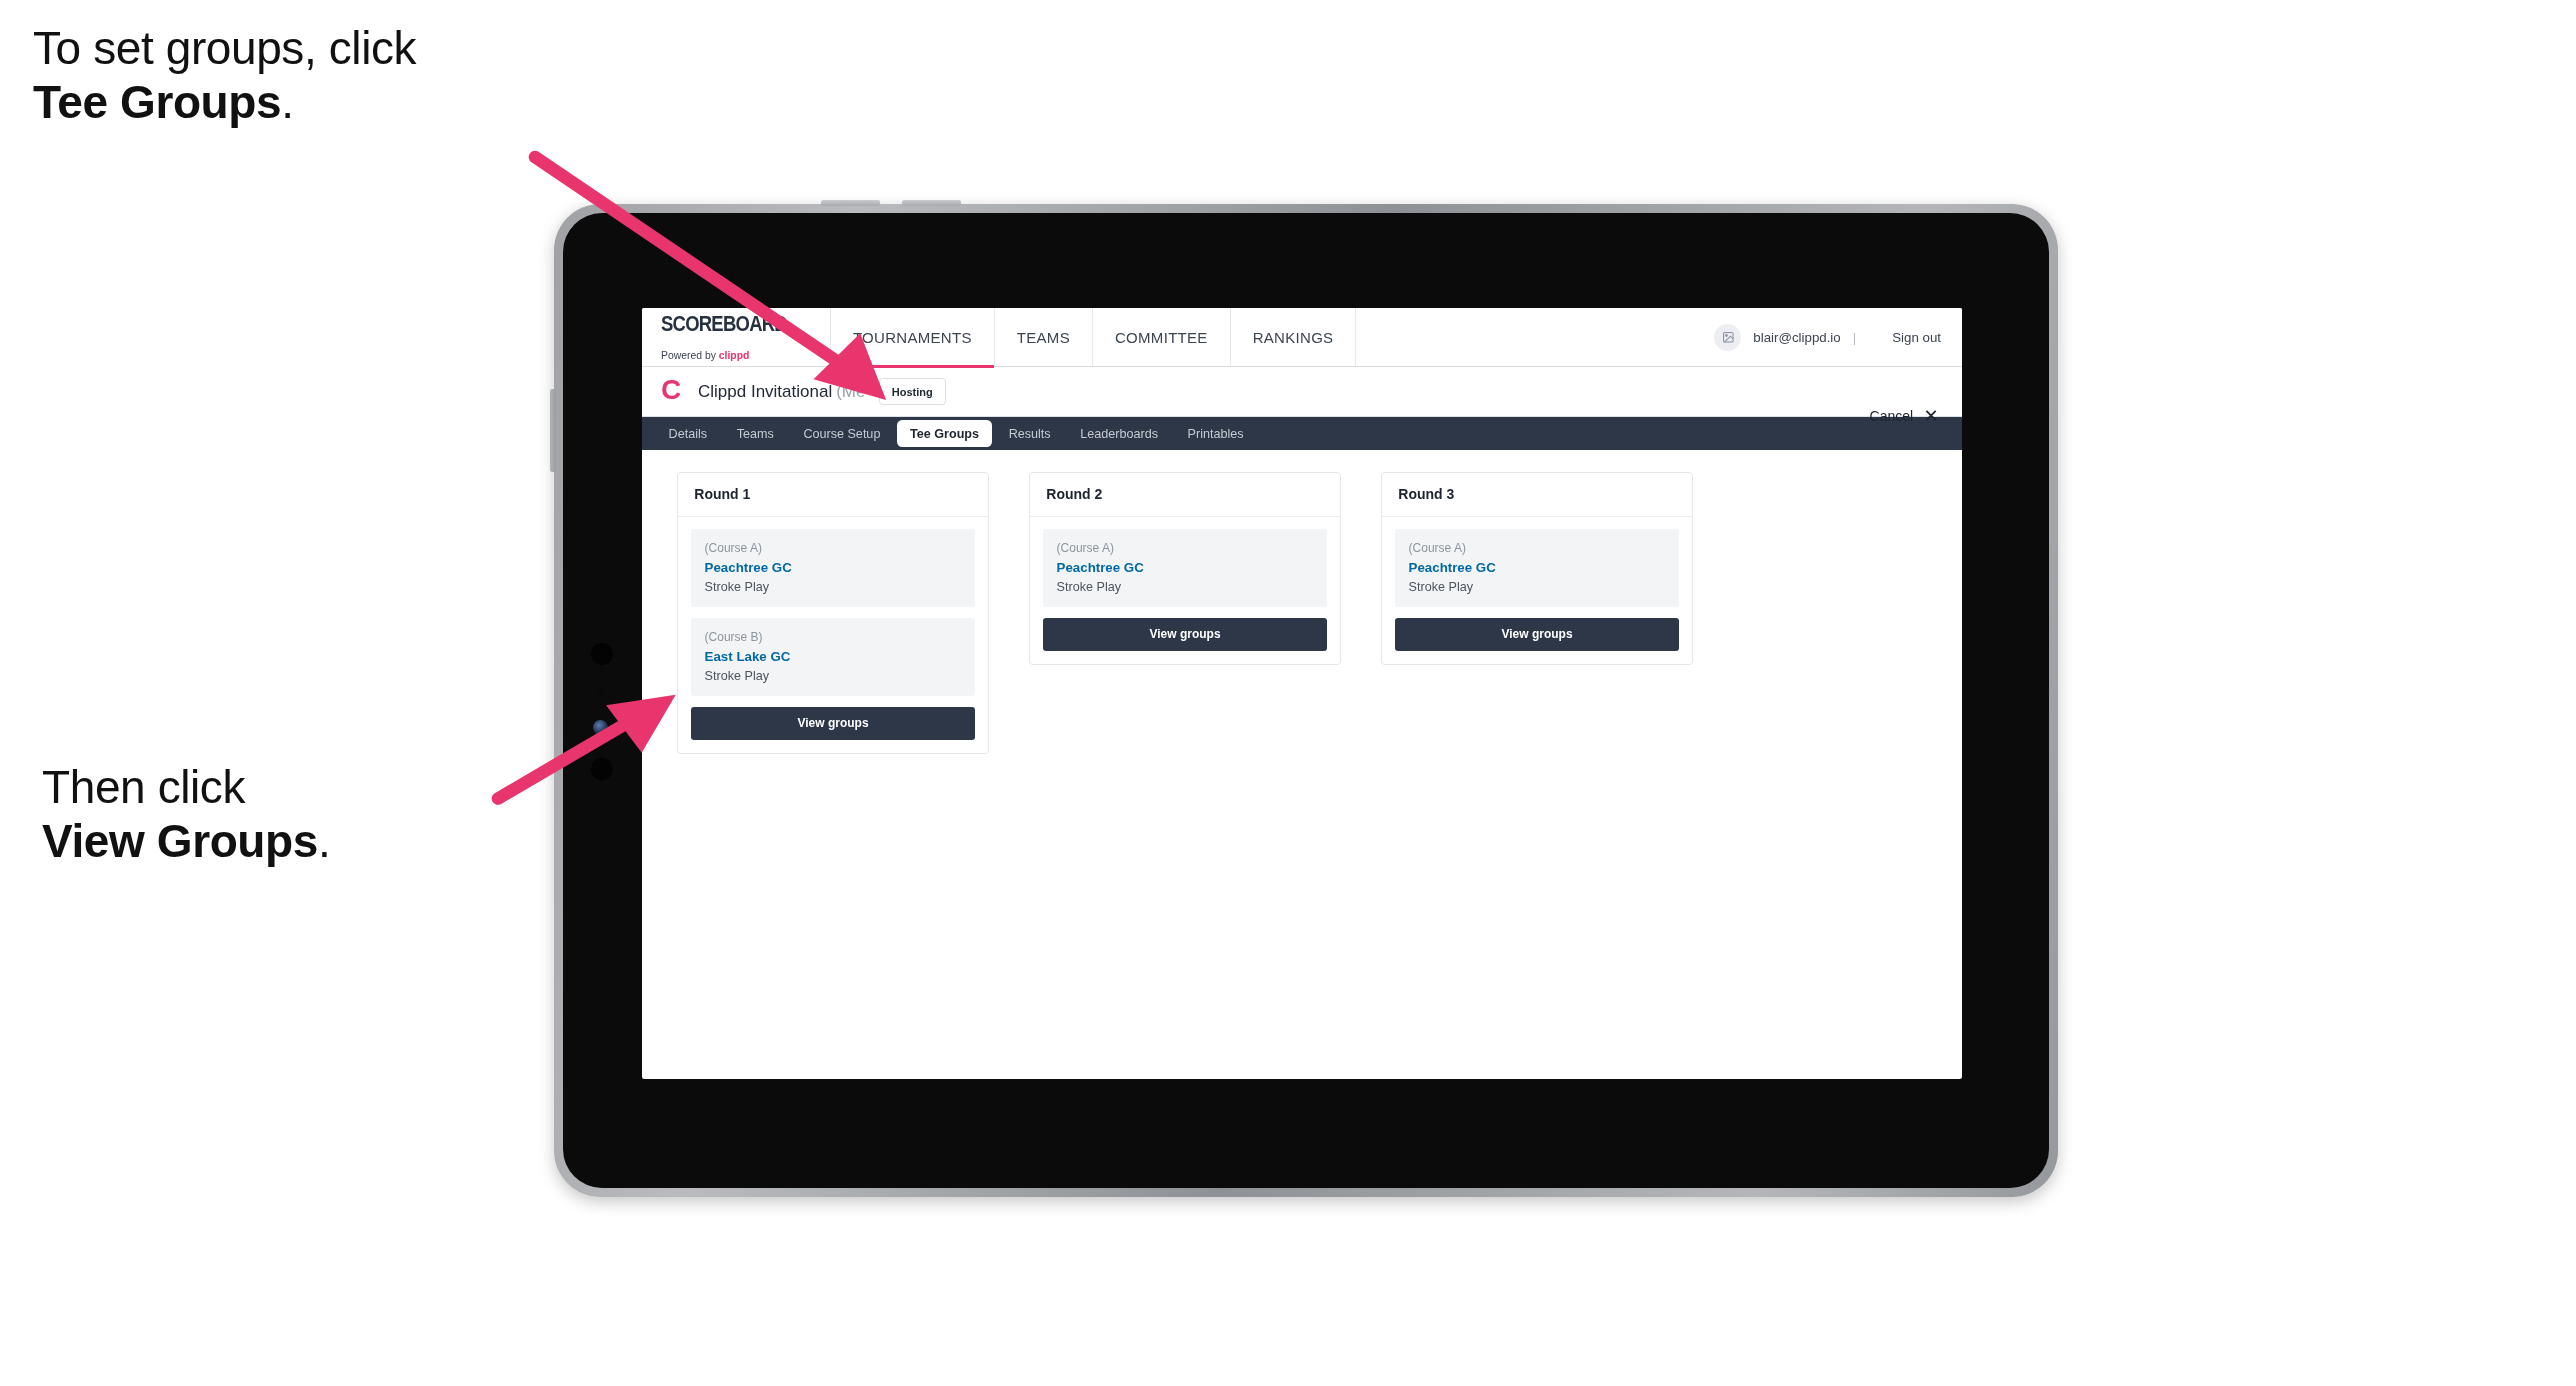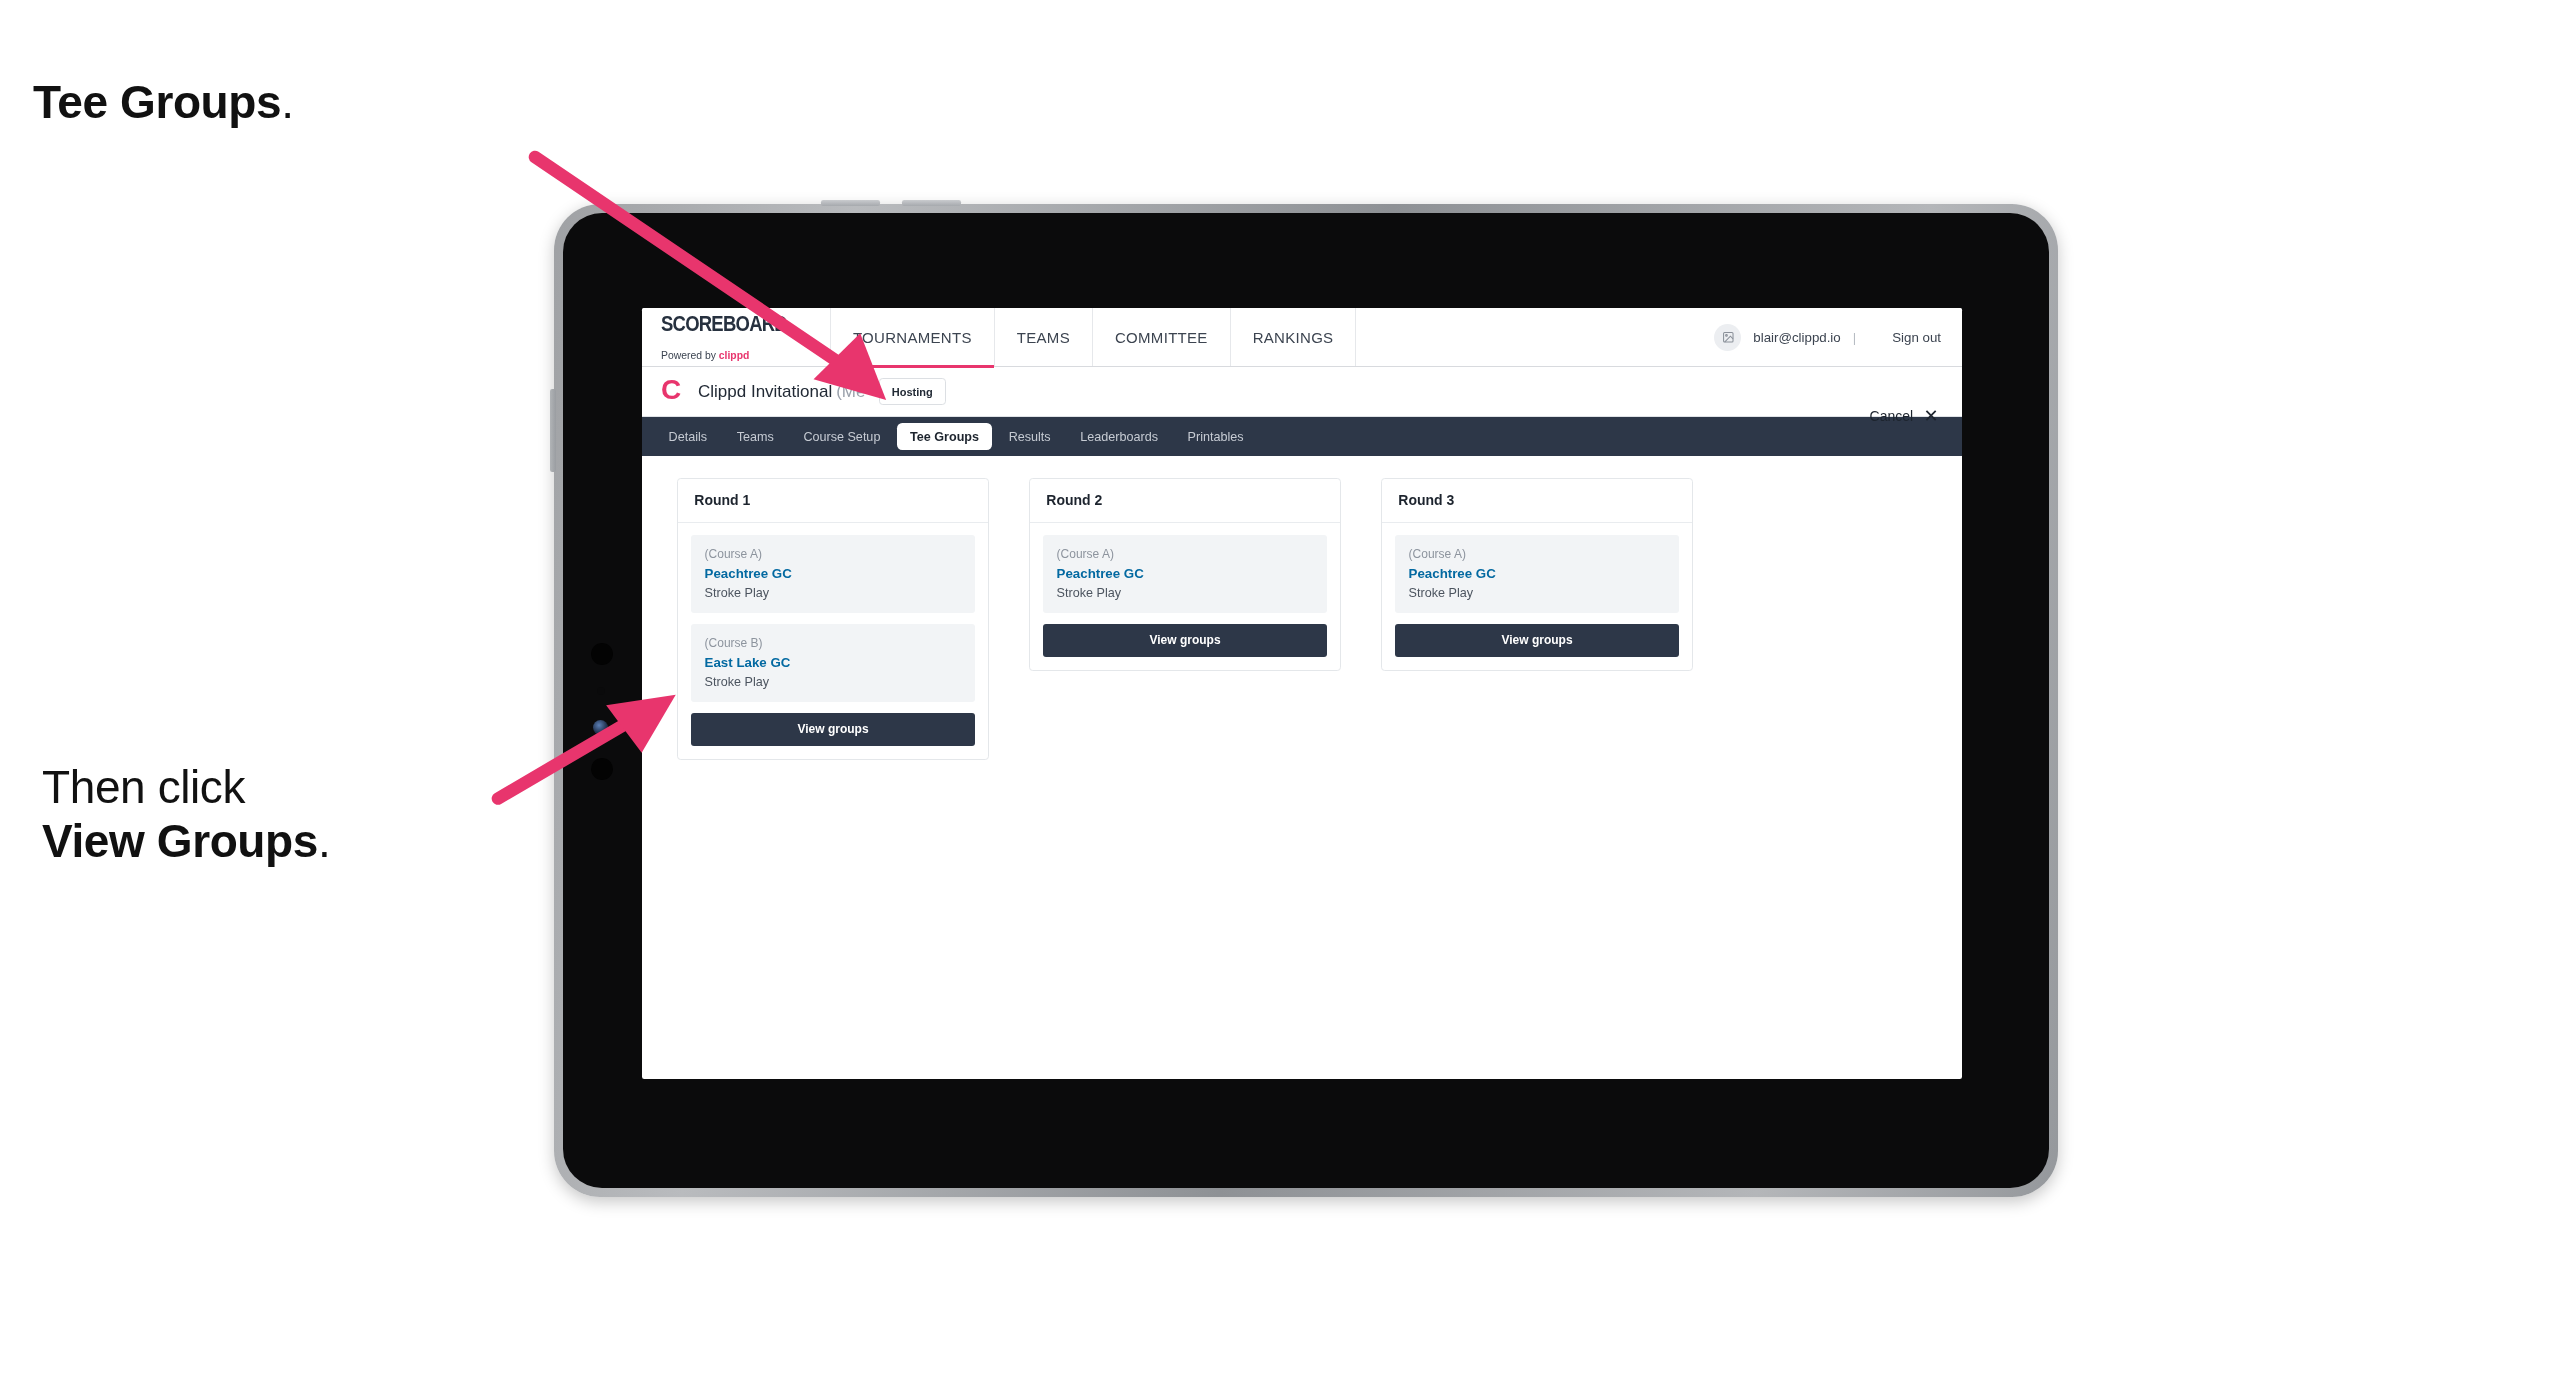--- a/index.html
+++ b/index.html
@@ -228,21 +228,21 @@
     font-size: 14px;
     color: #1d242e;
     padding-right: 4.4px;
     white-space: nowrap;
     margin-top: 48px;
   }
   #cancel-x { font-size: 18px; line-height: 1; }
 
   
   #tab-strip {
-    height: 39px;
+    height: 33px;
     background: #2d3748;
     display: flex;
     align-items: center;
     padding: 0 13.3px;
     gap: 3px;
   }
   .tab {
     font-size: 12.6px;
     color: #c6cbd3;
     padding: 6.7px 13.3px;
@@ -313,21 +313,21 @@
     font-size: 12px;
     font-weight: 700;
     font-family: "Liberation Sans", sans-serif;
     text-align: center;
     cursor: pointer;
   }
 </style>
 </head>
 <body>
 
-<div class="caption" id="caption-top"><br><span class="strong">Tee Groups</span><span class="lead">.</span></div>
+<div class="caption" id="caption-top"><span class="lead">To set groups, click </span><br><span class="strong">Tee Groups</span><span class="lead">.</span></div>
 
 <div class="caption" id="caption-bottom"><span class="lead">Then click</span><br><span class="strong">View Groups</span><span class="lead">.</span></div>
 
 <div id="tablet">
   <div id="tablet-frame">
     <div class="side-button" id="btn-vol-1"></div>
     <div class="side-button" id="btn-vol-2"></div>
     <div id="btn-left-edge"></div>
   </div>
   <div id="tablet-screen">

